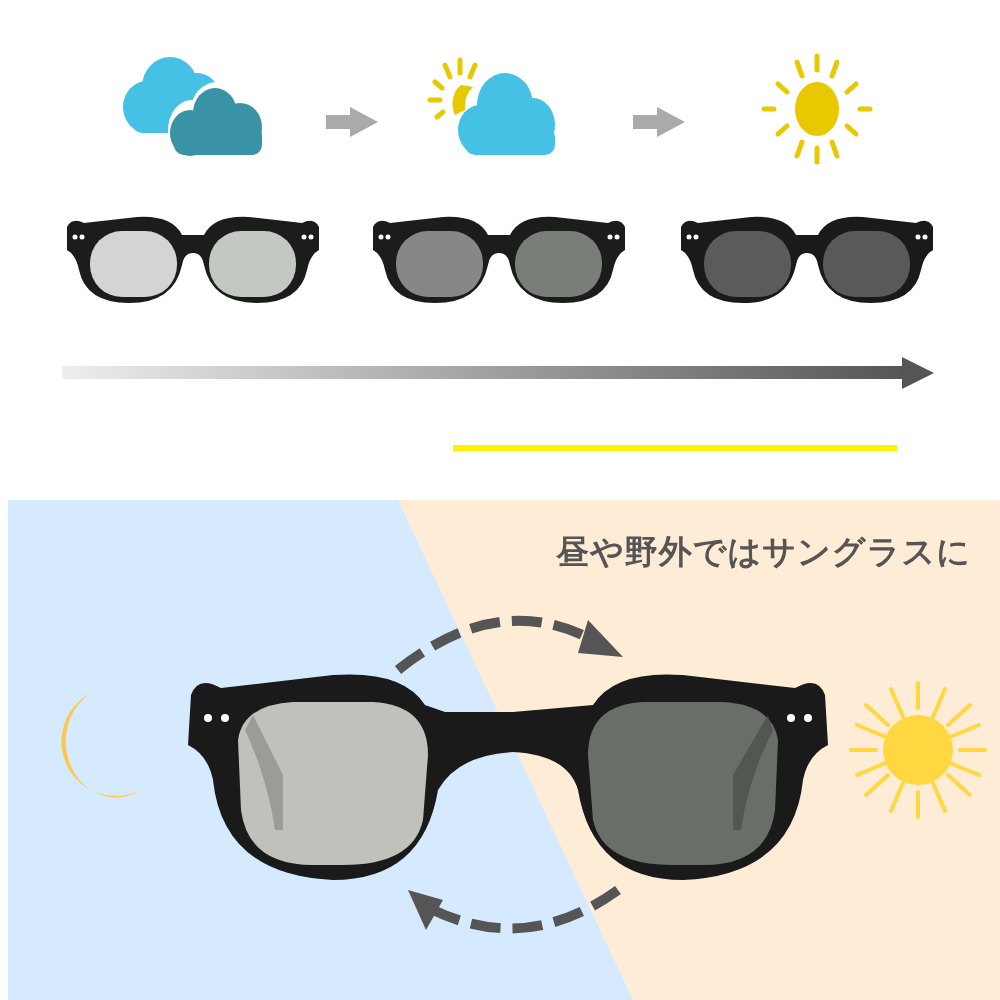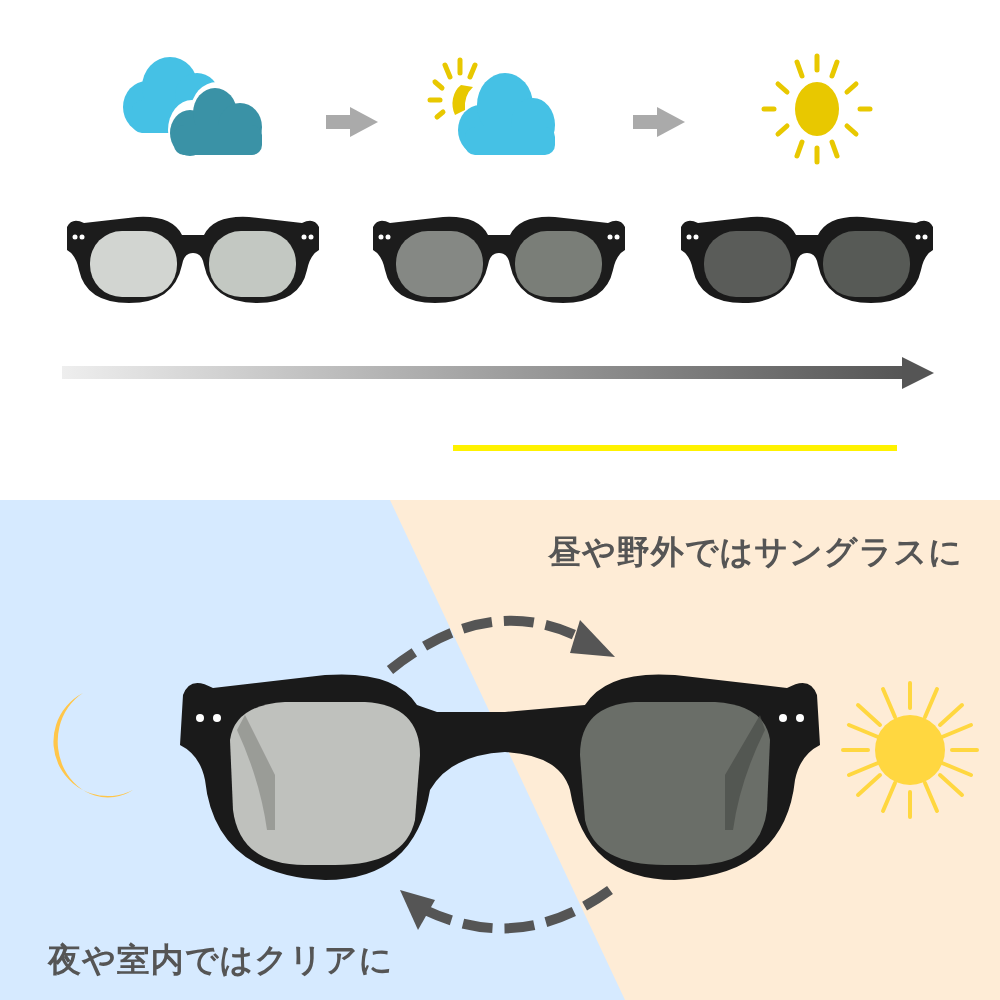--- a/index.html
+++ b/index.html
@@ -1,19 +1,19 @@
 <!DOCTYPE html>
 <html><head>
 <meta charset="utf-8">
 <style>
   html, body { margin:0; padding:0; }
   body { width:1000px; height:1000px; position:relative; overflow:hidden; background:#ffffff; font-family:"DejaVu Sans", sans-serif; }
   .abs { position:absolute; }
   .top { left:0; top:0; width:1000px; height:500px; background:#fff; }
-  .bottom { left:0; top:500px; width:840px; height:500px;padding-left:16px; }
+  .bottom { left:8px; top:500px; width:840px; height:500px;padding-left:16px; }
   .heading { left:0; top:388px; width:1000px; text-align:center; font-size:44px; font-weight:bold; letter-spacing:1px; white-space:nowrap; }
   .heading .dark { color:#555555; }
   .heading .accent { color:#f28100; }
   .underline { left:453px; top:445px; width:444px; height:6px; background:#fff200; }
   .caption { font-size:33px; font-weight:bold; color:#555555; white-space:nowrap; letter-spacing:1px; }
   svg { display:block; }
 </style>
 </head>
 <body>
 
@@ -128,21 +128,20 @@
   <div class="abs underline"></div>
 </div>
 
 <div class="abs bottom">
   <svg class="abs" style="left:0;top:0;" width="1000" height="500" viewBox="0 0 1000 500">
     <rect x="0" y="0" width="1000" height="500" fill="#feecd6"></rect>
     <polygon points="0,0 390,0 625,500 0,500" fill="#d6eaff"></polygon>
   </svg>
 
   <div class="abs caption" style="left:548px;top:30px;">昼や野外ではサングラスに</div>
-  <div class="abs caption" style="left:48px;top:438px;">夜や室内ではクリアに</div>
 
   <svg class="abs" style="left:38px;top:190px;" width="100" height="115" viewBox="0 0 100 115">
     <path d="M45,3 A52,52 0 1 0 95,100 A45,50 0 0 1 45,3 Z" fill="#ffc64a"></path>
   </svg>
 
   <svg class="abs" style="left:835px;top:175px;" width="150" height="150" viewBox="0 0 150 150">
     <circle cx="75" cy="75" r="35" fill="#ffd740"></circle>
     <g stroke="#ffd740" stroke-width="4" stroke-linecap="round">
       <line x1="75" y1="8" x2="75" y2="33"></line>
       <line x1="75" y1="117" x2="75" y2="142"></line>

